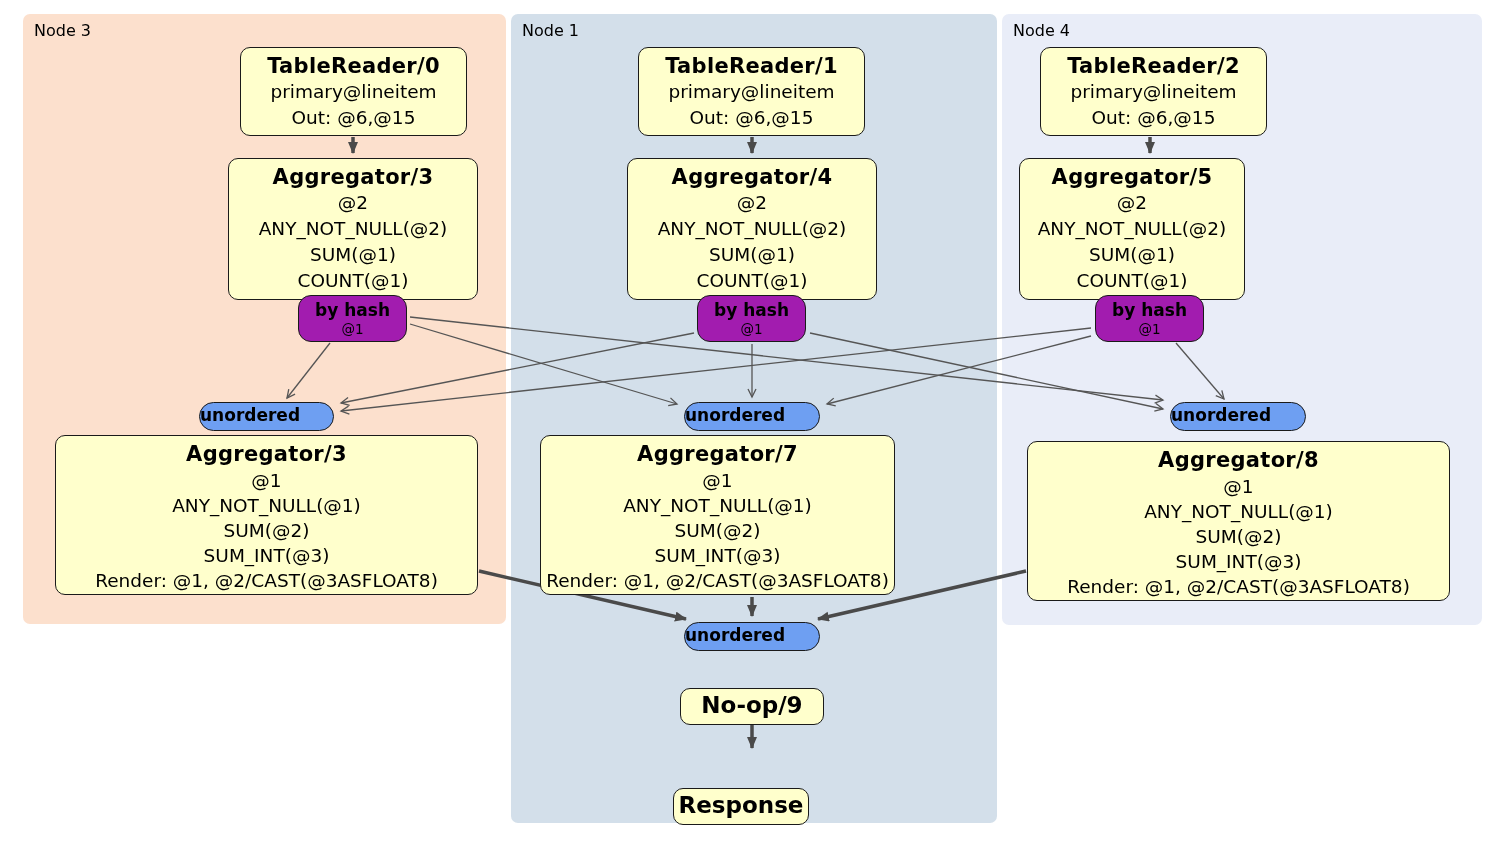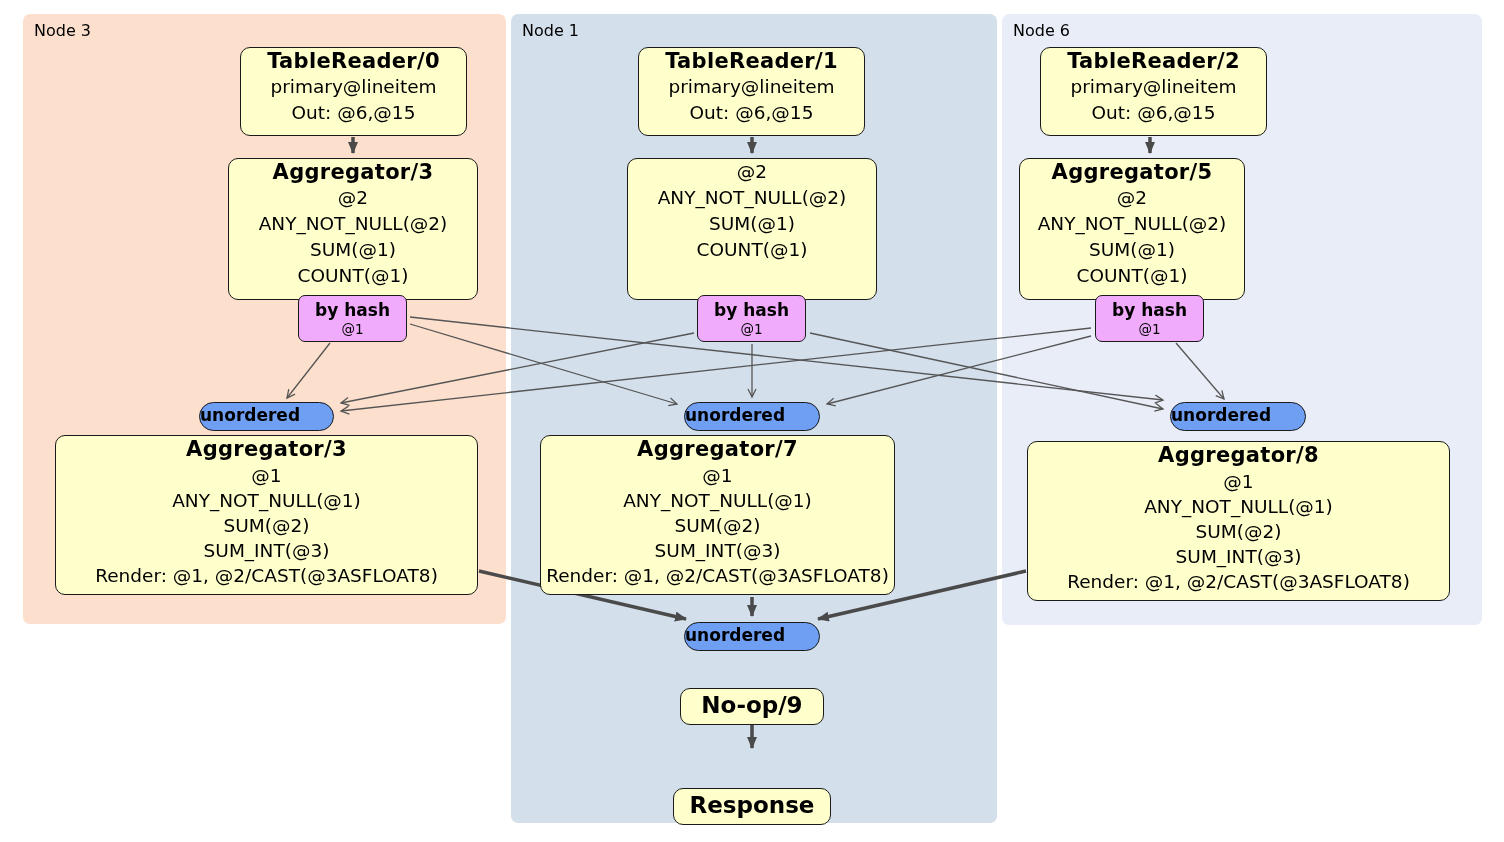--- a/index.html
+++ b/index.html
@@ -14,28 +14,28 @@
   .region-label { font-size:16px; padding:7px 0 0 11px; color:#000; }
 
   .edges { position:absolute; left:0; top:0; pointer-events:none; }
 
   .pnode {
     position:absolute; box-sizing:border-box; background:#ffffcc;
     border:1.5px solid #1a1a1a; border-radius:10px; text-align:center;
   }
   .pnode-title { font-weight:bold; font-size:21px; line-height:26px; letter-spacing:0.3px; }
   .pnode-line  { font-size:18.5px; line-height:26px; white-space:nowrap; }
-  .pad5 { }
+  .pad5 { padding-top:5px; }
   .agg-bottom .pnode-line { line-height:25px; }
   .agg-bottom .pnode-title { line-height:27px; }
   .single-title { font-weight:bold; font-size:23px; line-height:32px; text-align:center;margin-top:33px; }
 
   .router {
-    position:absolute; box-sizing:border-box; background:#f0abfc;
-    border:1.5px solid #1a1a1a; border-radius:7px; text-align:center;
+    position:absolute; box-sizing:border-box; background:#a21caf;
+    border:1.5px solid #1a1a1a; border-radius:13px; text-align:center;
   }
   .router-label  { font-weight:bold; font-size:17px; line-height:21px; padding-top:4px; }
   .router-detail { font-size:13.5px; line-height:16px; }
 
   .stream {
     position:absolute; box-sizing:border-box; background:#6e9ff2;
     border:1.5px solid #1a1a1a; border-radius:15px; 
     font-weight:bold; font-size:17px; line-height:25px;
   }
 </style>
@@ -44,21 +44,21 @@
 
 <div class="canvas">
 
   <div class="region region-node3">
     <div class="region-label">Node 3</div>
   </div>
   <div class="region region-node1">
     <div class="region-label">Node 1</div>
   </div>
   <div class="region region-node2">
-    <div class="region-label">Node 6</div>
+    <div class="region-label">Node 4</div>
   </div>
 
   <svg id="edges-svg" class="edges" width="1504" height="842" viewBox="0 0 1504 842">
     <defs>
       <marker id="ah-open" markerWidth="14" markerHeight="14" refX="9" refY="5" orient="auto" markerUnits="userSpaceOnUse">
         <path d="M1,1 L9,5 L1,9" fill="none" stroke="#555555" stroke-width="1.3"></path>
       </marker>
       <marker id="ah-filled" markerWidth="16" markerHeight="12" refX="11" refY="5" orient="auto" markerUnits="userSpaceOnUse">
         <path d="M0,0 L12,5 L0,10 Z" fill="#4a4a4a"></path>
       </marker>
@@ -98,20 +98,21 @@
   </div>
 
   <div class="pnode pad5" style="left:228px;top:158px;width:250px;height:142px">
     <div class="pnode-title">Aggregator/3</div>
     <div class="pnode-line">@2</div>
     <div class="pnode-line">ANY_NOT_NULL(@2)</div>
     <div class="pnode-line">SUM(@1)</div>
     <div class="pnode-line">COUNT(@1)</div>
   </div>
   <div class="pnode pad5" style="left:627px;top:158px;width:250px;height:142px">
+    <div class="pnode-title">Aggregator/4</div>
     <div class="pnode-line">@2</div>
     <div class="pnode-line">ANY_NOT_NULL(@2)</div>
     <div class="pnode-line">SUM(@1)</div>
     <div class="pnode-line">COUNT(@1)</div>
   </div>
   <div class="pnode pad5" style="left:1019px;top:158px;width:226px;height:142px">
     <div class="pnode-title">Aggregator/5</div>
     <div class="pnode-line">@2</div>
     <div class="pnode-line">ANY_NOT_NULL(@2)</div>
     <div class="pnode-line">SUM(@1)</div>
@@ -157,15 +158,15 @@
     <div class="pnode-line">ANY_NOT_NULL(@1)</div>
     <div class="pnode-line">SUM(@2)</div>
     <div class="pnode-line">SUM_INT(@3)</div>
     <div class="pnode-line">Render: @1, @2/CAST(@3ASFLOAT8)</div>
   </div>
 
   <div class="stream" style="left:684px;top:622px;width:136px;height:29px">unordered</div>
 
   <div class="pnode single-title" style="left:680px;top:655px;width:144px;height:37px">No-op/9</div>
 
-  <div class="pnode single-title" style="left:673px;top:755px;width:158px;height:37px">Response</div>
+  <div class="pnode single-title" style="left:673px;top:755px;width:136px;height:37px">Response</div>
 
 </div>
 
 </body></html>

